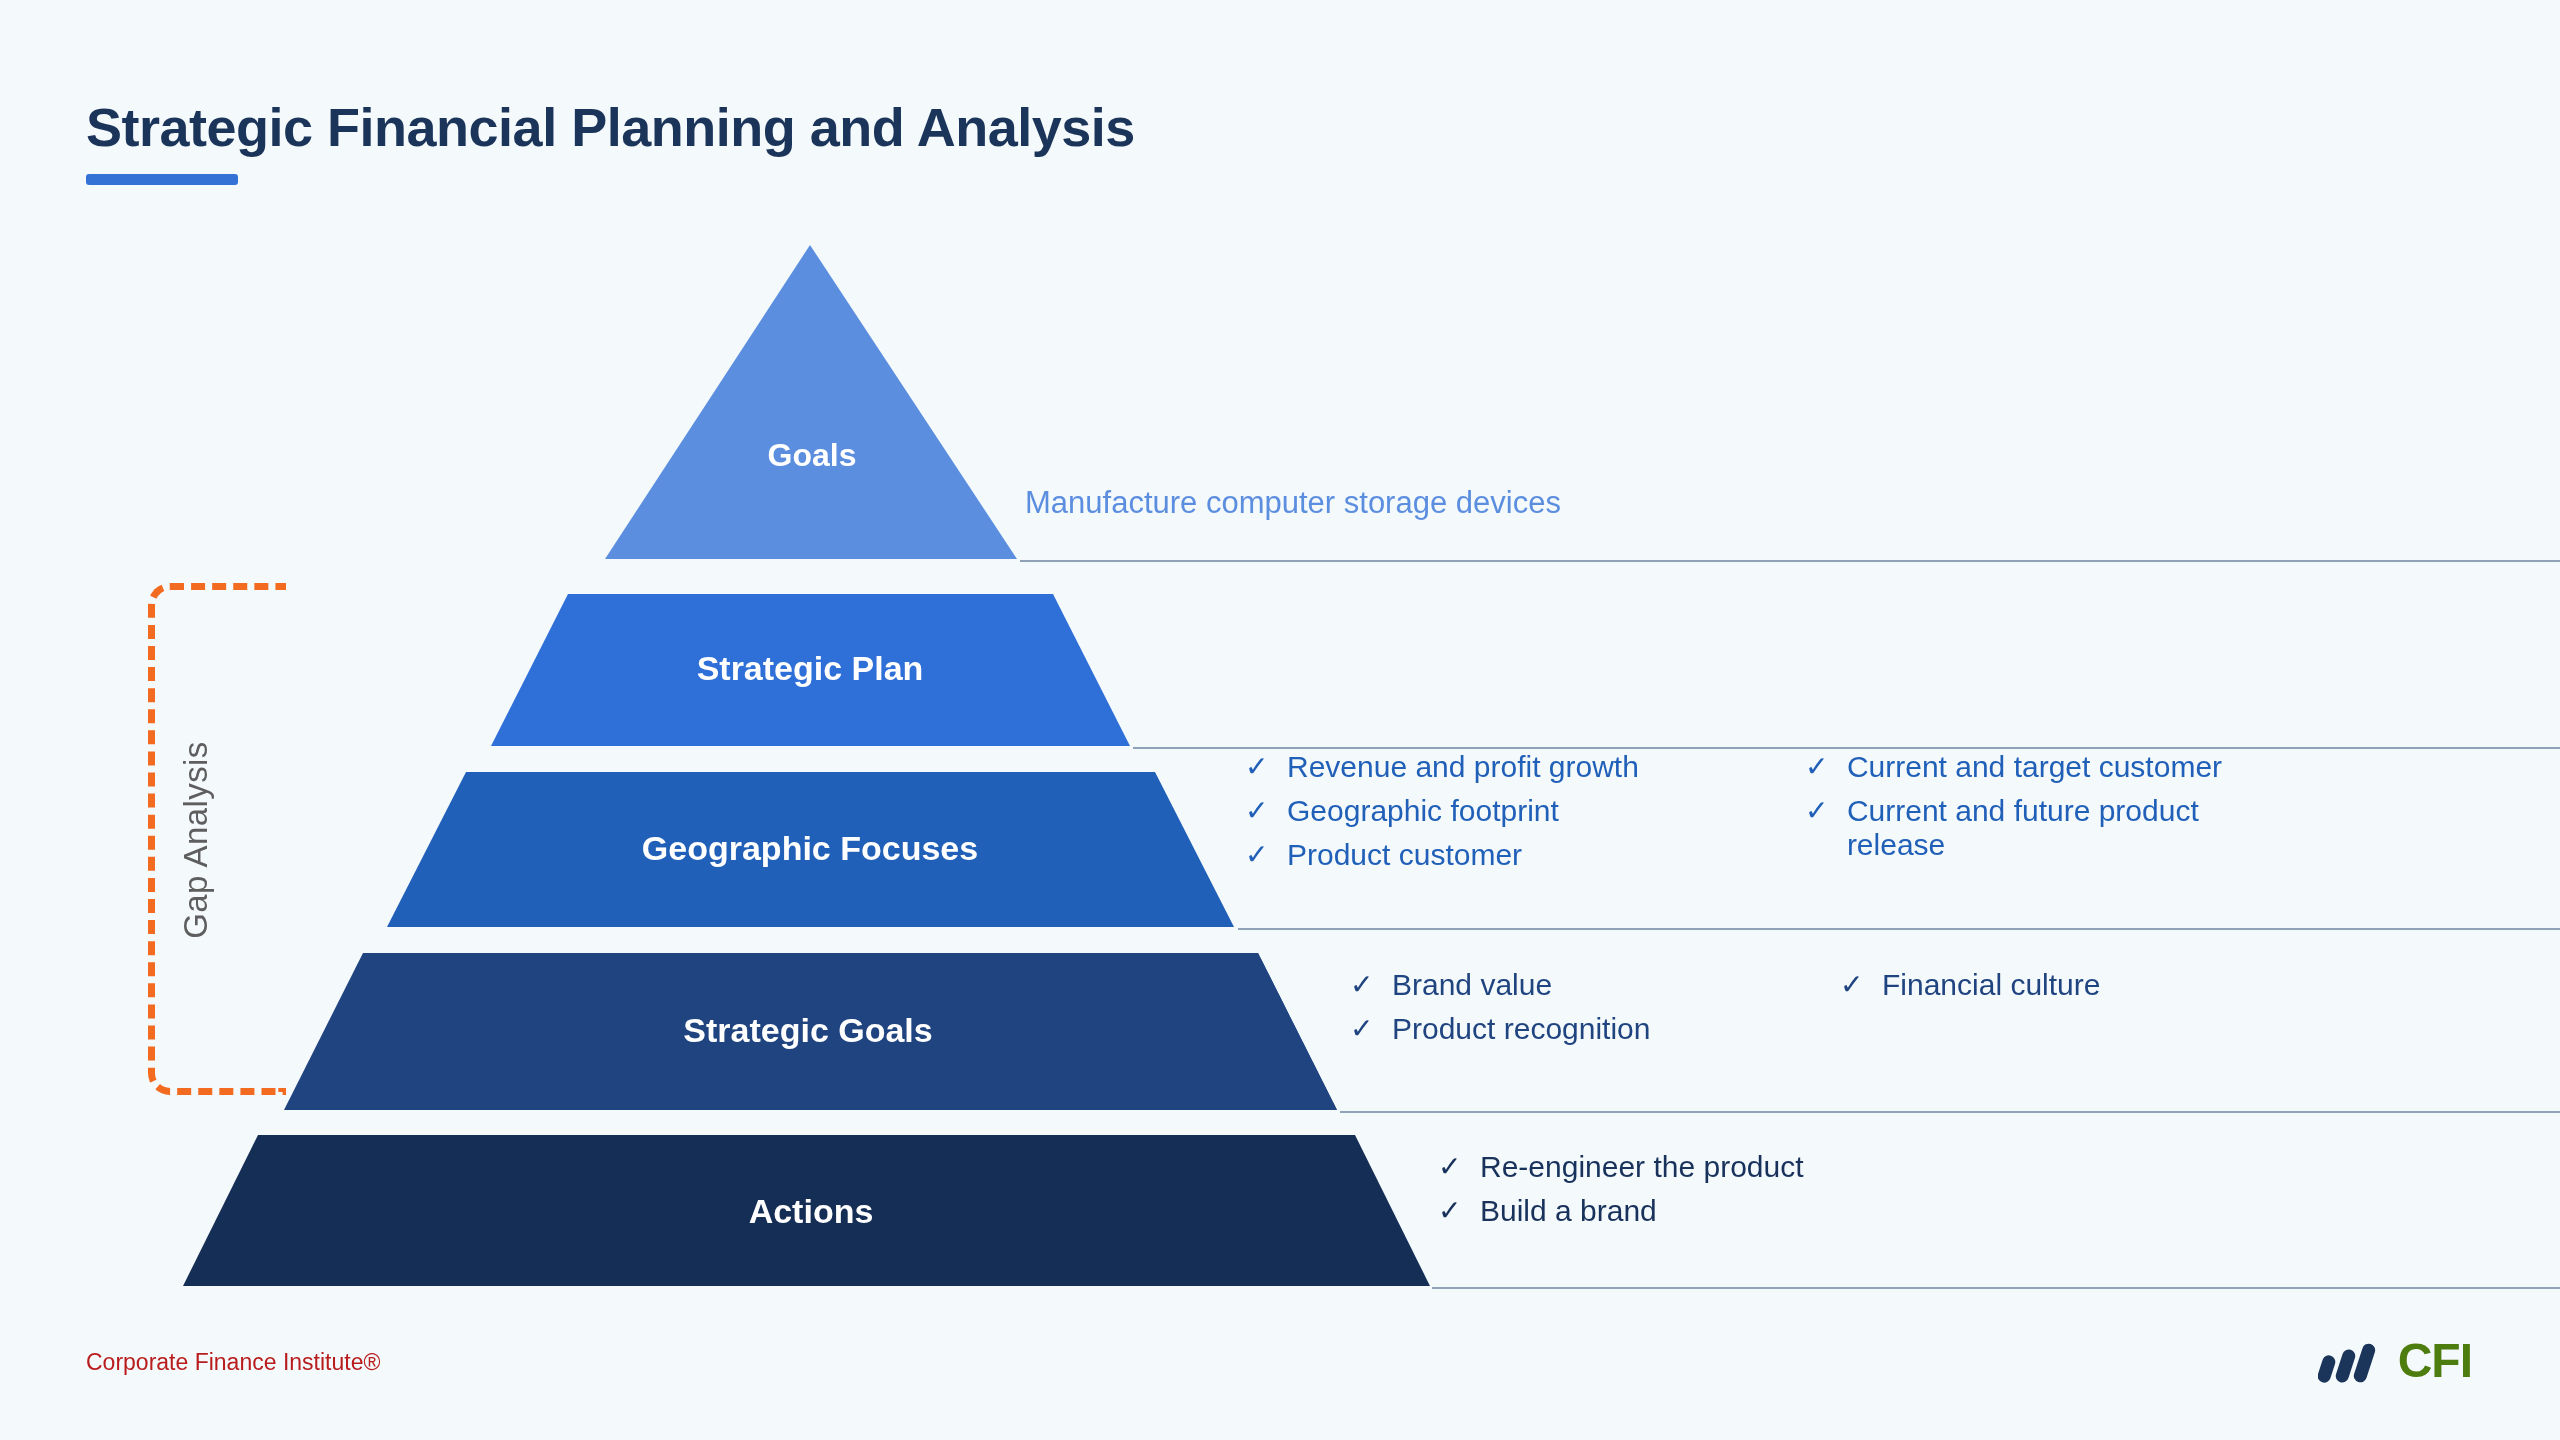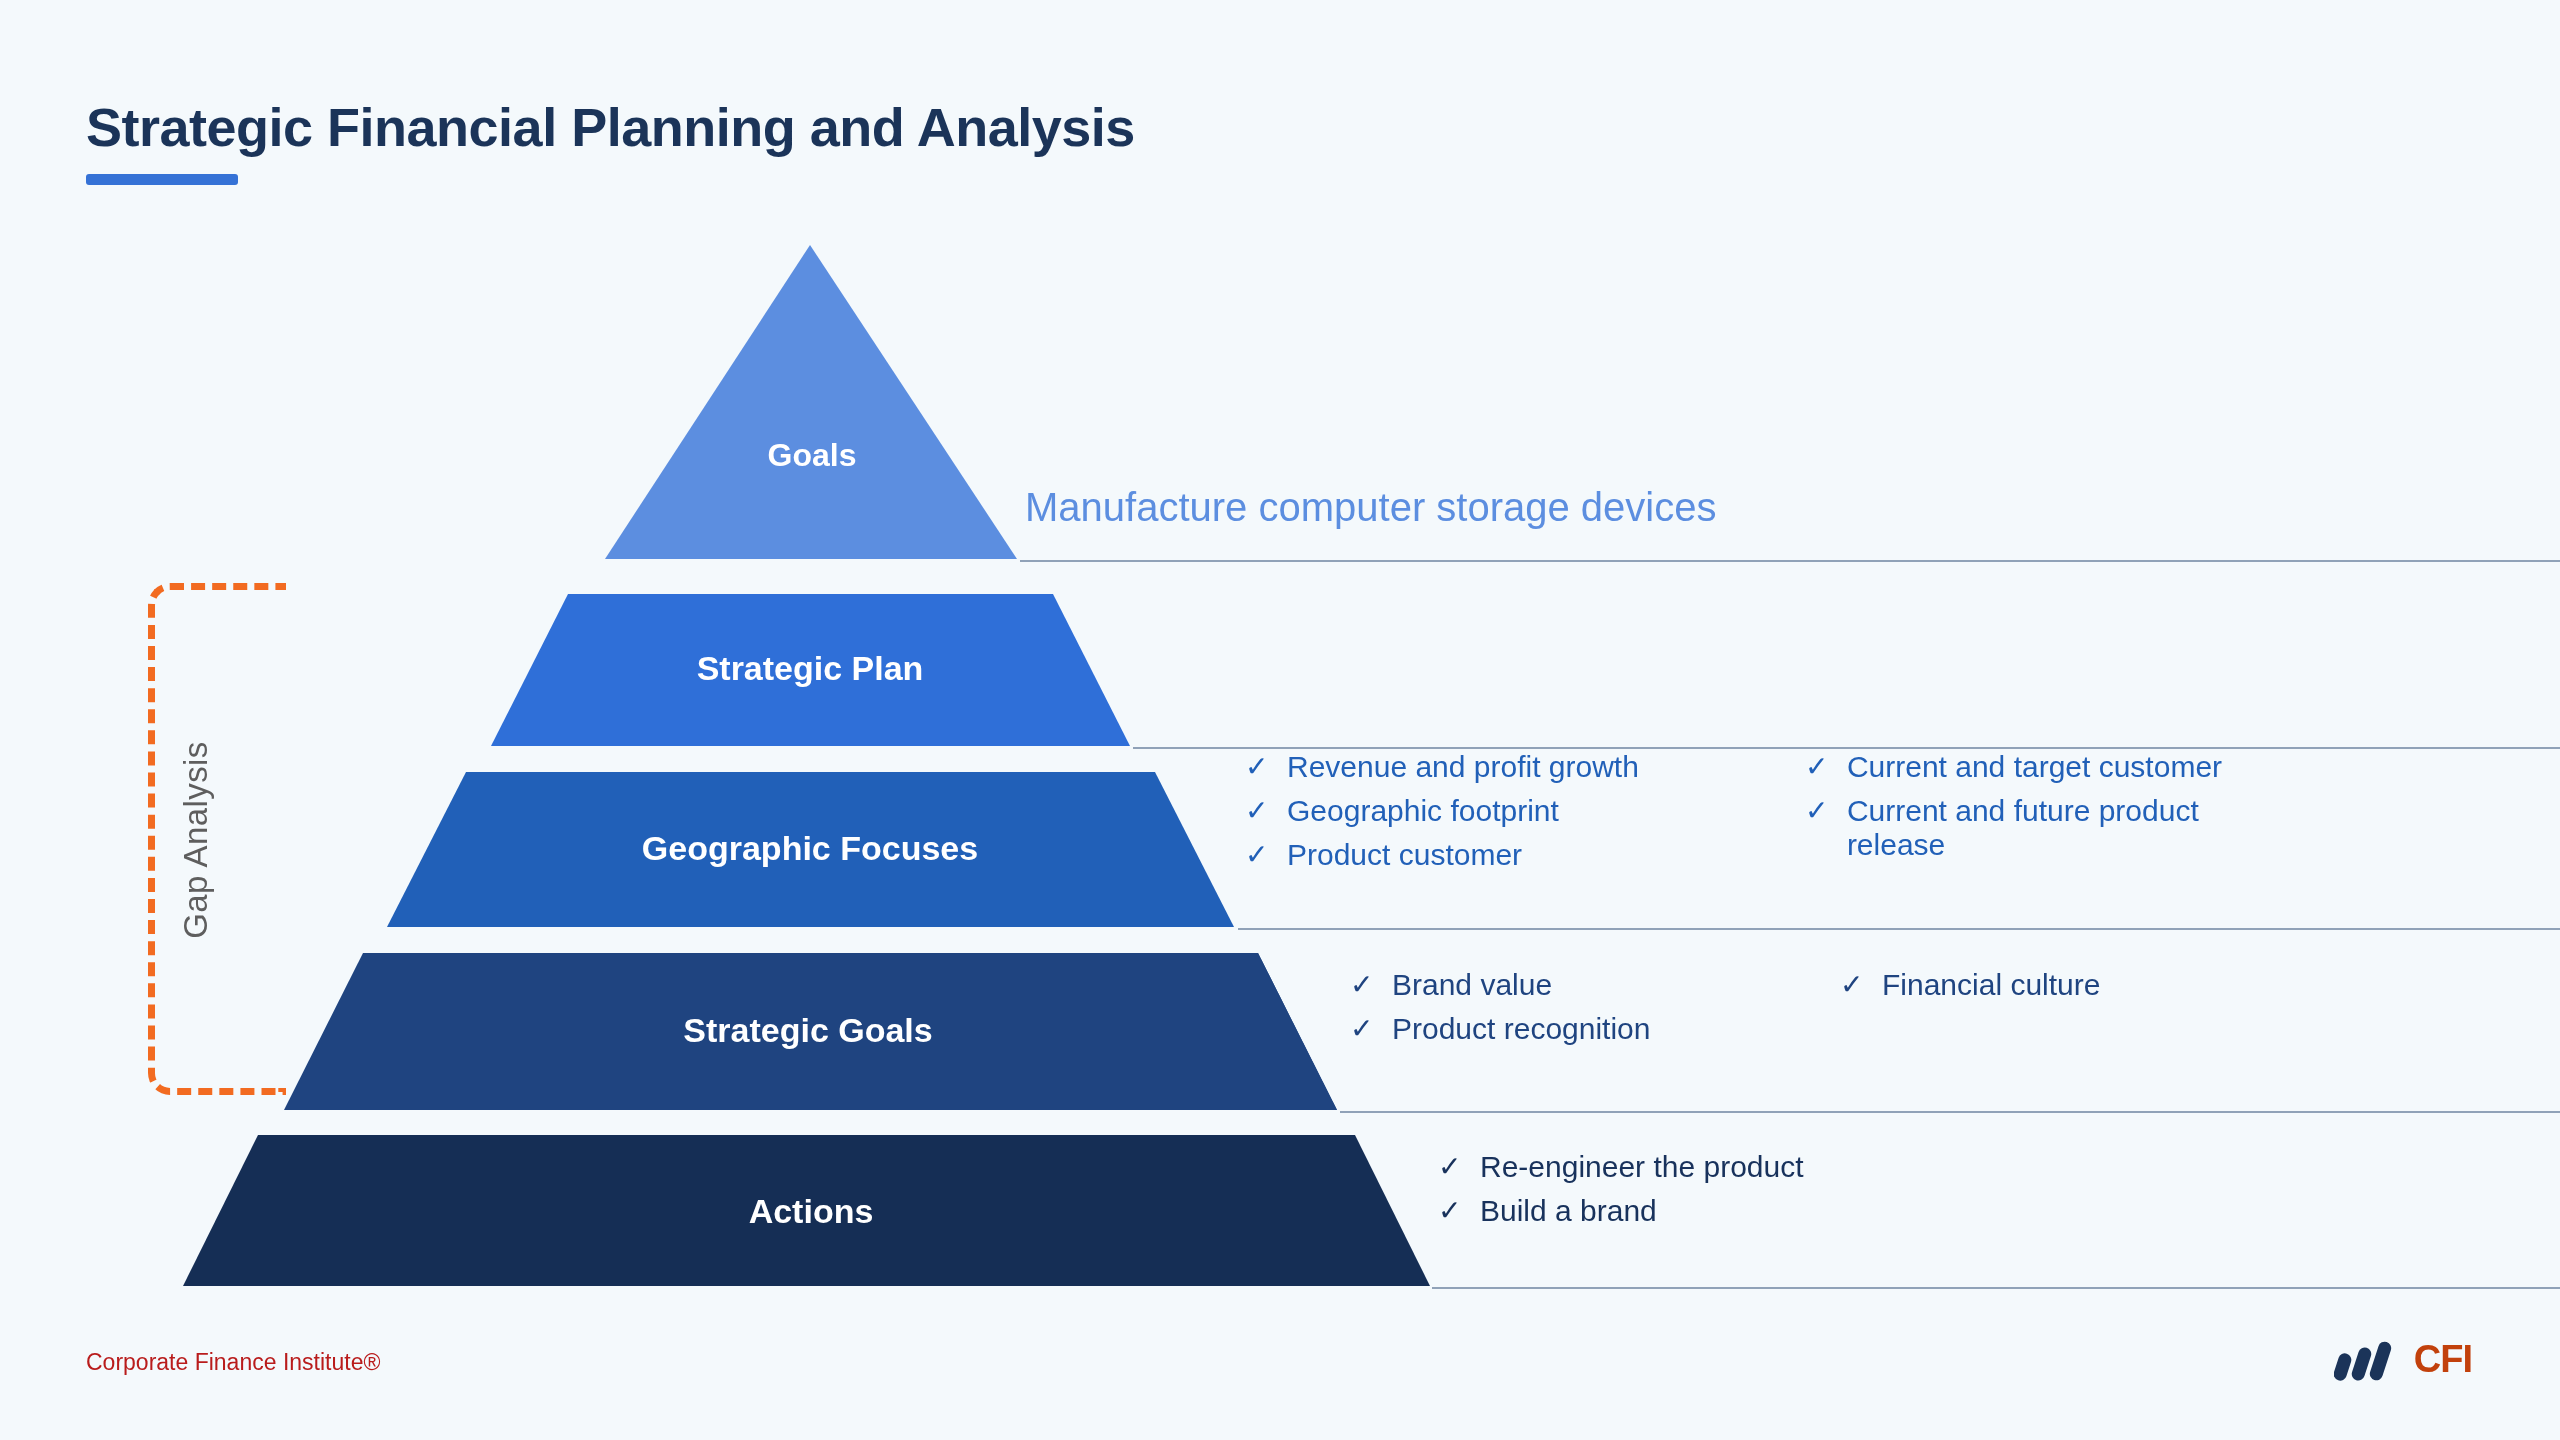--- a/index.html
+++ b/index.html
@@ -44,21 +44,21 @@
   .layer-title.lt-goals   { left:812px;  top:455px; font-size:32px; }
   .layer-title.lt-plan    { left:810px;  top:668px; }
   .layer-title.lt-focuses { left:810px;  top:848px; }
   .layer-title.lt-sgoals  { left:808px;  top:1030px; }
   .layer-title.lt-actions { left:811px;  top:1211px; }
 
   
   .desc {
     position:absolute;
     white-space:nowrap;
-    font-size:40px;
+    font-size:31px;
   }
   .desc.d-goals { left:1025px; top:485px; color:#5c8ee0; }
   .desc.d-plan  { left:1148px; top:665px; color:#2f6fd8; }
 
   
   .bullets { position:absolute; display:flex; }
   .bcol { display:flex; flex-direction:column; }
   .bullet {
     display:flex;
     align-items:flex-start;
@@ -123,23 +123,23 @@
   }
   #footer-logo {
     position:absolute;
     right:88px; top:1337px;
     display:flex;
     align-items:center;
     gap:10px;
   }
   #logo-mark { display:block; }
   #logo-text {
-    font-size:38px;
+    font-size:48px;
     font-weight:bold;
-    color:#c2410c;
+    color:#4d7c0f;
     letter-spacing:-1px;
     line-height:1;
   }
 </style>
 </head>
 <body>
 
 <div id="header">
   <div id="page-title">Strategic Financial Planning and Analysis</div>
   <div id="title-underline"></div>

